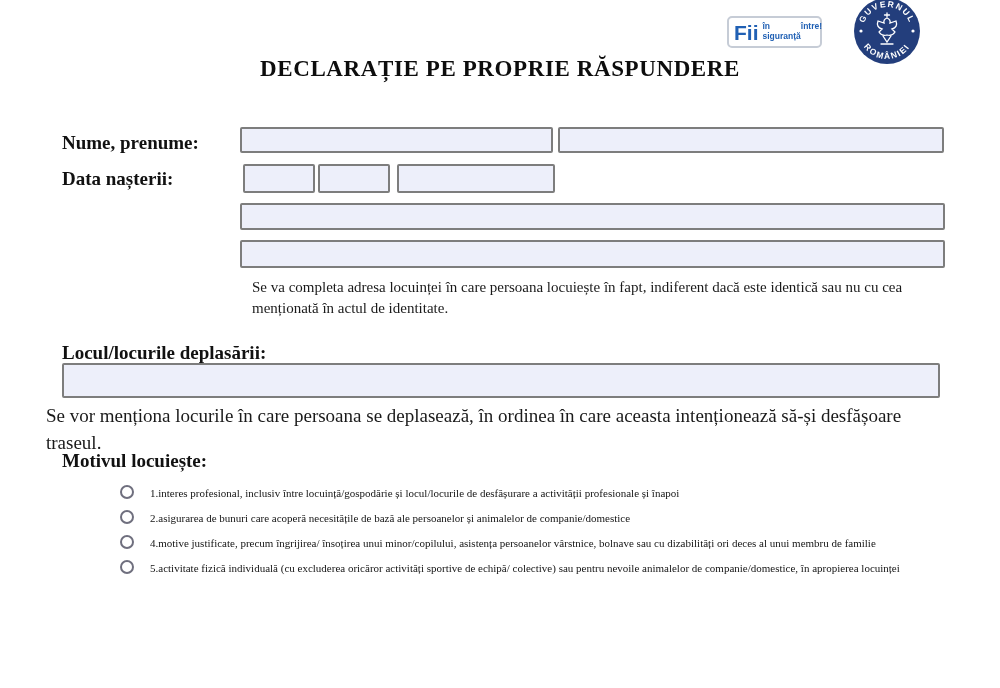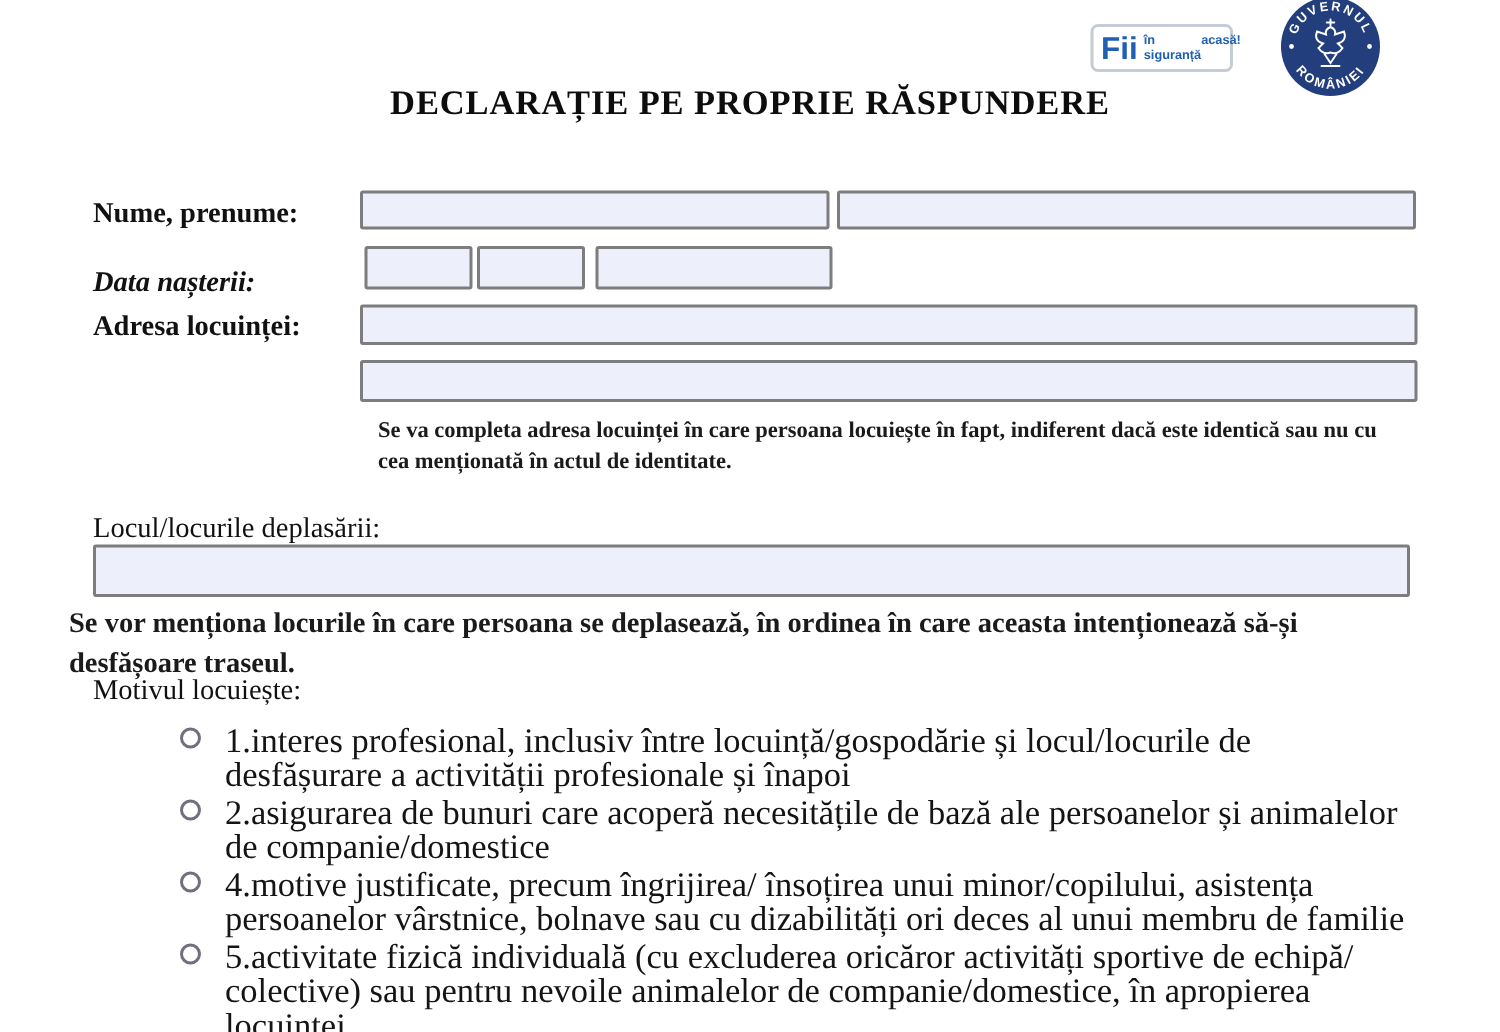--- a/index.html
+++ b/index.html
@@ -77,28 +77,27 @@
     font-size: 16px;
     color: #1a1a1a;
     padding: 0 6px;
   }
 
   .note {
     position: absolute;
     font-size: 15px;
     line-height: 1.42;
     color: #1a1a1a;
-    font-weight: bold;
   }
 
   .section-lbl {
     position: absolute;
     left: 62px;
     font-size: 19px;
-    font-weight: normal;
+    font-weight: bold;
     color: #111111;
     white-space: nowrap;
   }
 
   
   .options {
     position: absolute;
     left: 120px; top: 482px;
     width: 822px;
   }
@@ -111,35 +110,35 @@
   .radio {
     flex: 0 0 auto;
     width: 14px; height: 14px;
     margin-top: 3px;
     border: 2.5px solid #6f6f7e;
     border-radius: 50%;
     background: #ffffff;
     cursor: pointer;
   }
   .option-text {
-    font-size: 23px;
+    font-size: 11px;
     line-height: 23px;
     color: #141414;
   }
 </style>
 </head>
 <body>
 
 <div class="page">
 
   <div class="badge">
     <span class="fii">Fii</span>
     <span class="badge-lines">
       <span>în siguranță</span>
-      <span>acasă!</span>
+      <span>între!</span>
     </span>
   </div>
 
   <svg class="gov-logo" viewBox="0 0 70 70">
     <circle cx="35" cy="35" r="33" fill="#233e7c"></circle>
     <defs>
       <path id="arcTop" d="M 11,35 A 24,24 0 0 1 59,35"></path>
       <path id="arcBottom" d="M 7,35 A 28,28 0 0 0 63,35"></path>
     </defs>
     <text font-family="Liberation Sans, sans-serif" font-size="8.5" font-weight="bold" fill="#ffffff" letter-spacing="1.5">
@@ -158,26 +157,25 @@
       <path d="M29,48 h12"></path>
     </g>
   </svg>
 
   <div class="title">DECLARAȚIE PE PROPRIE RĂSPUNDERE</div>
 
   <div class="lbl" style="top:132px;">Nume, prenume:</div>
   <input class="fld" style="left: 240px; top: 127px; width: 313px; height: 26px;" type="text">
   <input class="fld" style="left: 558px; top: 127px; width: 386px; height: 26px;" type="text">
 
-  <div class="lbl" style="top:178px;font-style:italic;">Data nașterii:</div>
+  <div class="lbl" style="top:168px;">Data nașterii:</div>
   <input class="fld" style="left: 243px; top: 164px; width: 72px; height: 29px;" type="text">
   <input class="fld" style="left: 318px; top: 164px; width: 72px; height: 29px;" type="text">
   <input class="fld" style="left: 397px; top: 164px; width: 158px; height: 29px;" type="text">
 
-  <div class="lbl" style="top:207px;">Adresa locuinței:</div>
   <input class="fld" style="left: 240px; top: 203px; width: 705px; height: 27px;" type="text">
   <input class="fld" style="left: 240px; top: 240px; width: 705px; height: 28px;" type="text">
   <div class="note" style="left:252px; top:277px; width:678px;">Se va completa adresa locuinței în care persoana locuiește în fapt, indiferent dacă este identică sau nu cu cea menționată în actul de identitate.</div>
 
   <div class="section-lbl" style="top:342px;">Locul/locurile deplasării:</div>
   <input class="fld" style="left: 62px; top: 363px; width: 878px; height: 35px;" type="text">
   <div class="note" style="left:46px; top:403px; width:880px; font-size:19px;">Se vor menționa locurile în care persoana se deplasează, în ordinea în care aceasta intenționează să-și desfășoare traseul.</div>
 
   <div class="section-lbl" style="top:450px;">Motivul locuiește:</div>
 

